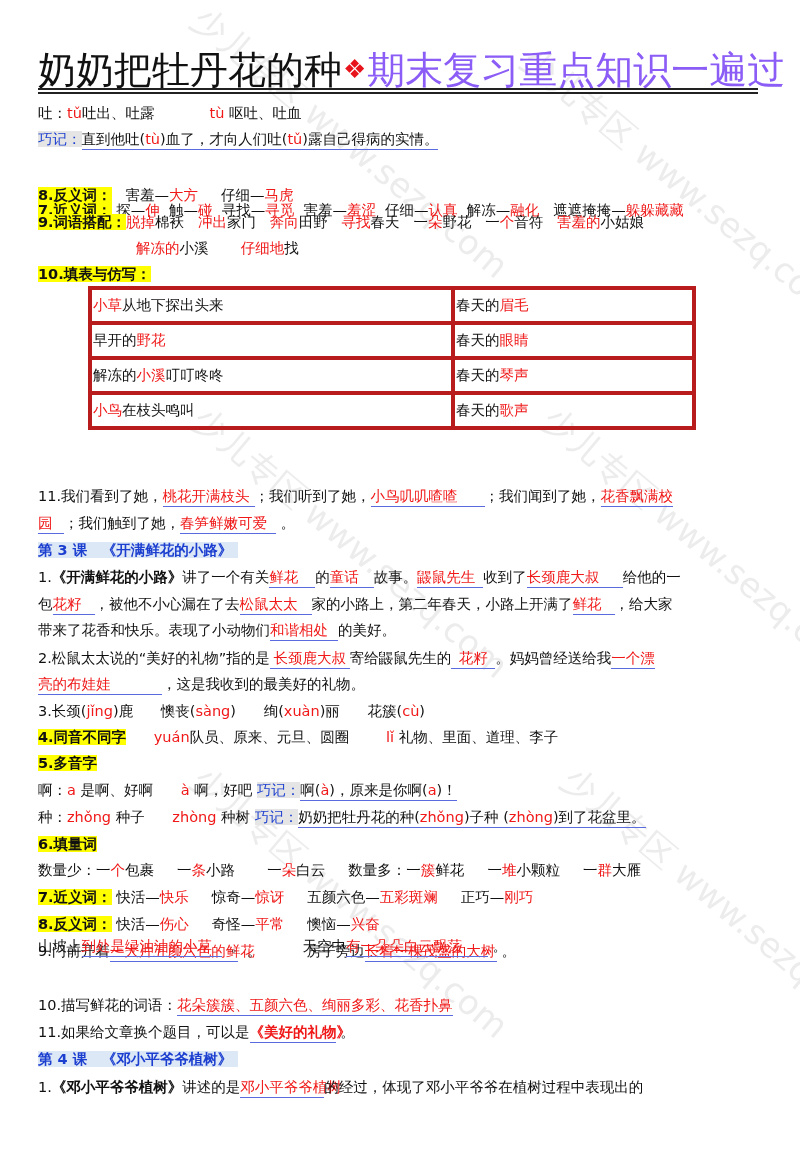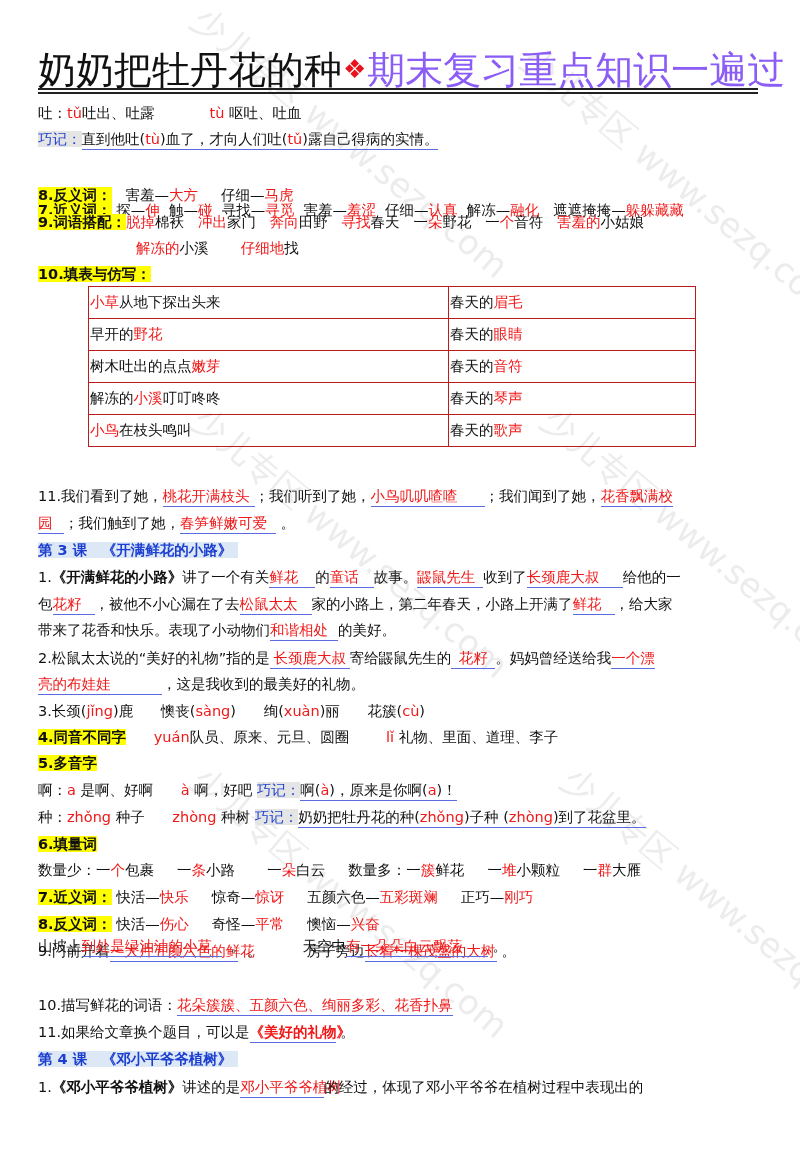--- a/index.html
+++ b/index.html
@@ -14,21 +14,21 @@
   .rules { position:absolute; left:0; top:88px; width:720px; }
   .rules div { height:2px; background:#222; margin-bottom:2px; }
   .line { position:absolute; left:0; height:24px; line-height:24px; white-space:nowrap; }
   .r { color:#f01818; }
   .b { font-weight:bold; }
   .hl { background:#ffff00; font-weight:bold; color:#111; }
   .memo { background:#e5e5e5; color:#1c3fd0; }
   .ul { border-bottom:1.5px solid #5a6be0; display:inline-block; line-height:20px; }
   .lesson { background:#dde8f6; color:#1c3fd0; font-weight:bold; padding-right:6px; }
   table.fill { position:absolute; left:50px; top:286px; width:608px; border-collapse:collapse; }
-  table.fill td { border:1px solid #b91c1c; height:31px; padding:0 1px; font-size:14.5px; white-space:nowrap; }
+  table.fill td { border:4px solid #b91c1c; height:31px; padding:0 1px; font-size:14.5px; white-space:nowrap; }
   table.fill td.c1 { width:357px; }
   .wm { position:absolute; color:rgba(150,150,150,0.18); font-size:34px; transform:rotate(40deg);
         white-space:nowrap; pointer-events:none; }
 </style>
 </head>
 <body>
 
 <div class="wm" style="left:150px;top:120px;"><span>少儿专区</span> <span>www.sezq.com</span></div>
 <div class="wm" style="left:480px;top:160px;"><span>少儿专区</span> <span>www.sezq.com</span></div>
 <div class="wm" style="left:150px;top:520px;"><span>少儿专区</span> <span>www.sezq.com</span></div>
@@ -94,24 +94,20 @@
     <tbody>
         <tr>
           <td class="c1"><span class="r">小草</span><span>从地下探出头来</span></td>
           <td><span>春天的</span><span class="r">眉毛</span></td>
         </tr>
     <tr>
           <td class="c1"><span>早开的</span><span class="r">野花</span></td>
           <td><span>春天的</span><span class="r">眼睛</span></td>
         </tr>
     <tr>
-          <td class="c1"><span>树木吐出的点点</span><span class="r">嫩芽</span></td>
-          <td><span>春天的</span><span class="r">音符</span></td>
-        </tr>
-    <tr>
           <td class="c1"><span>解冻的</span><span class="r">小溪</span><span>叮叮咚咚</span></td>
           <td><span>春天的</span><span class="r">琴声</span></td>
         </tr>
     <tr>
           <td class="c1"><span class="r">小鸟</span><span>在枝头鸣叫</span></td>
           <td><span>春天的</span><span class="r">歌声</span></td>
         </tr>
   </tbody>
     </table>
 

